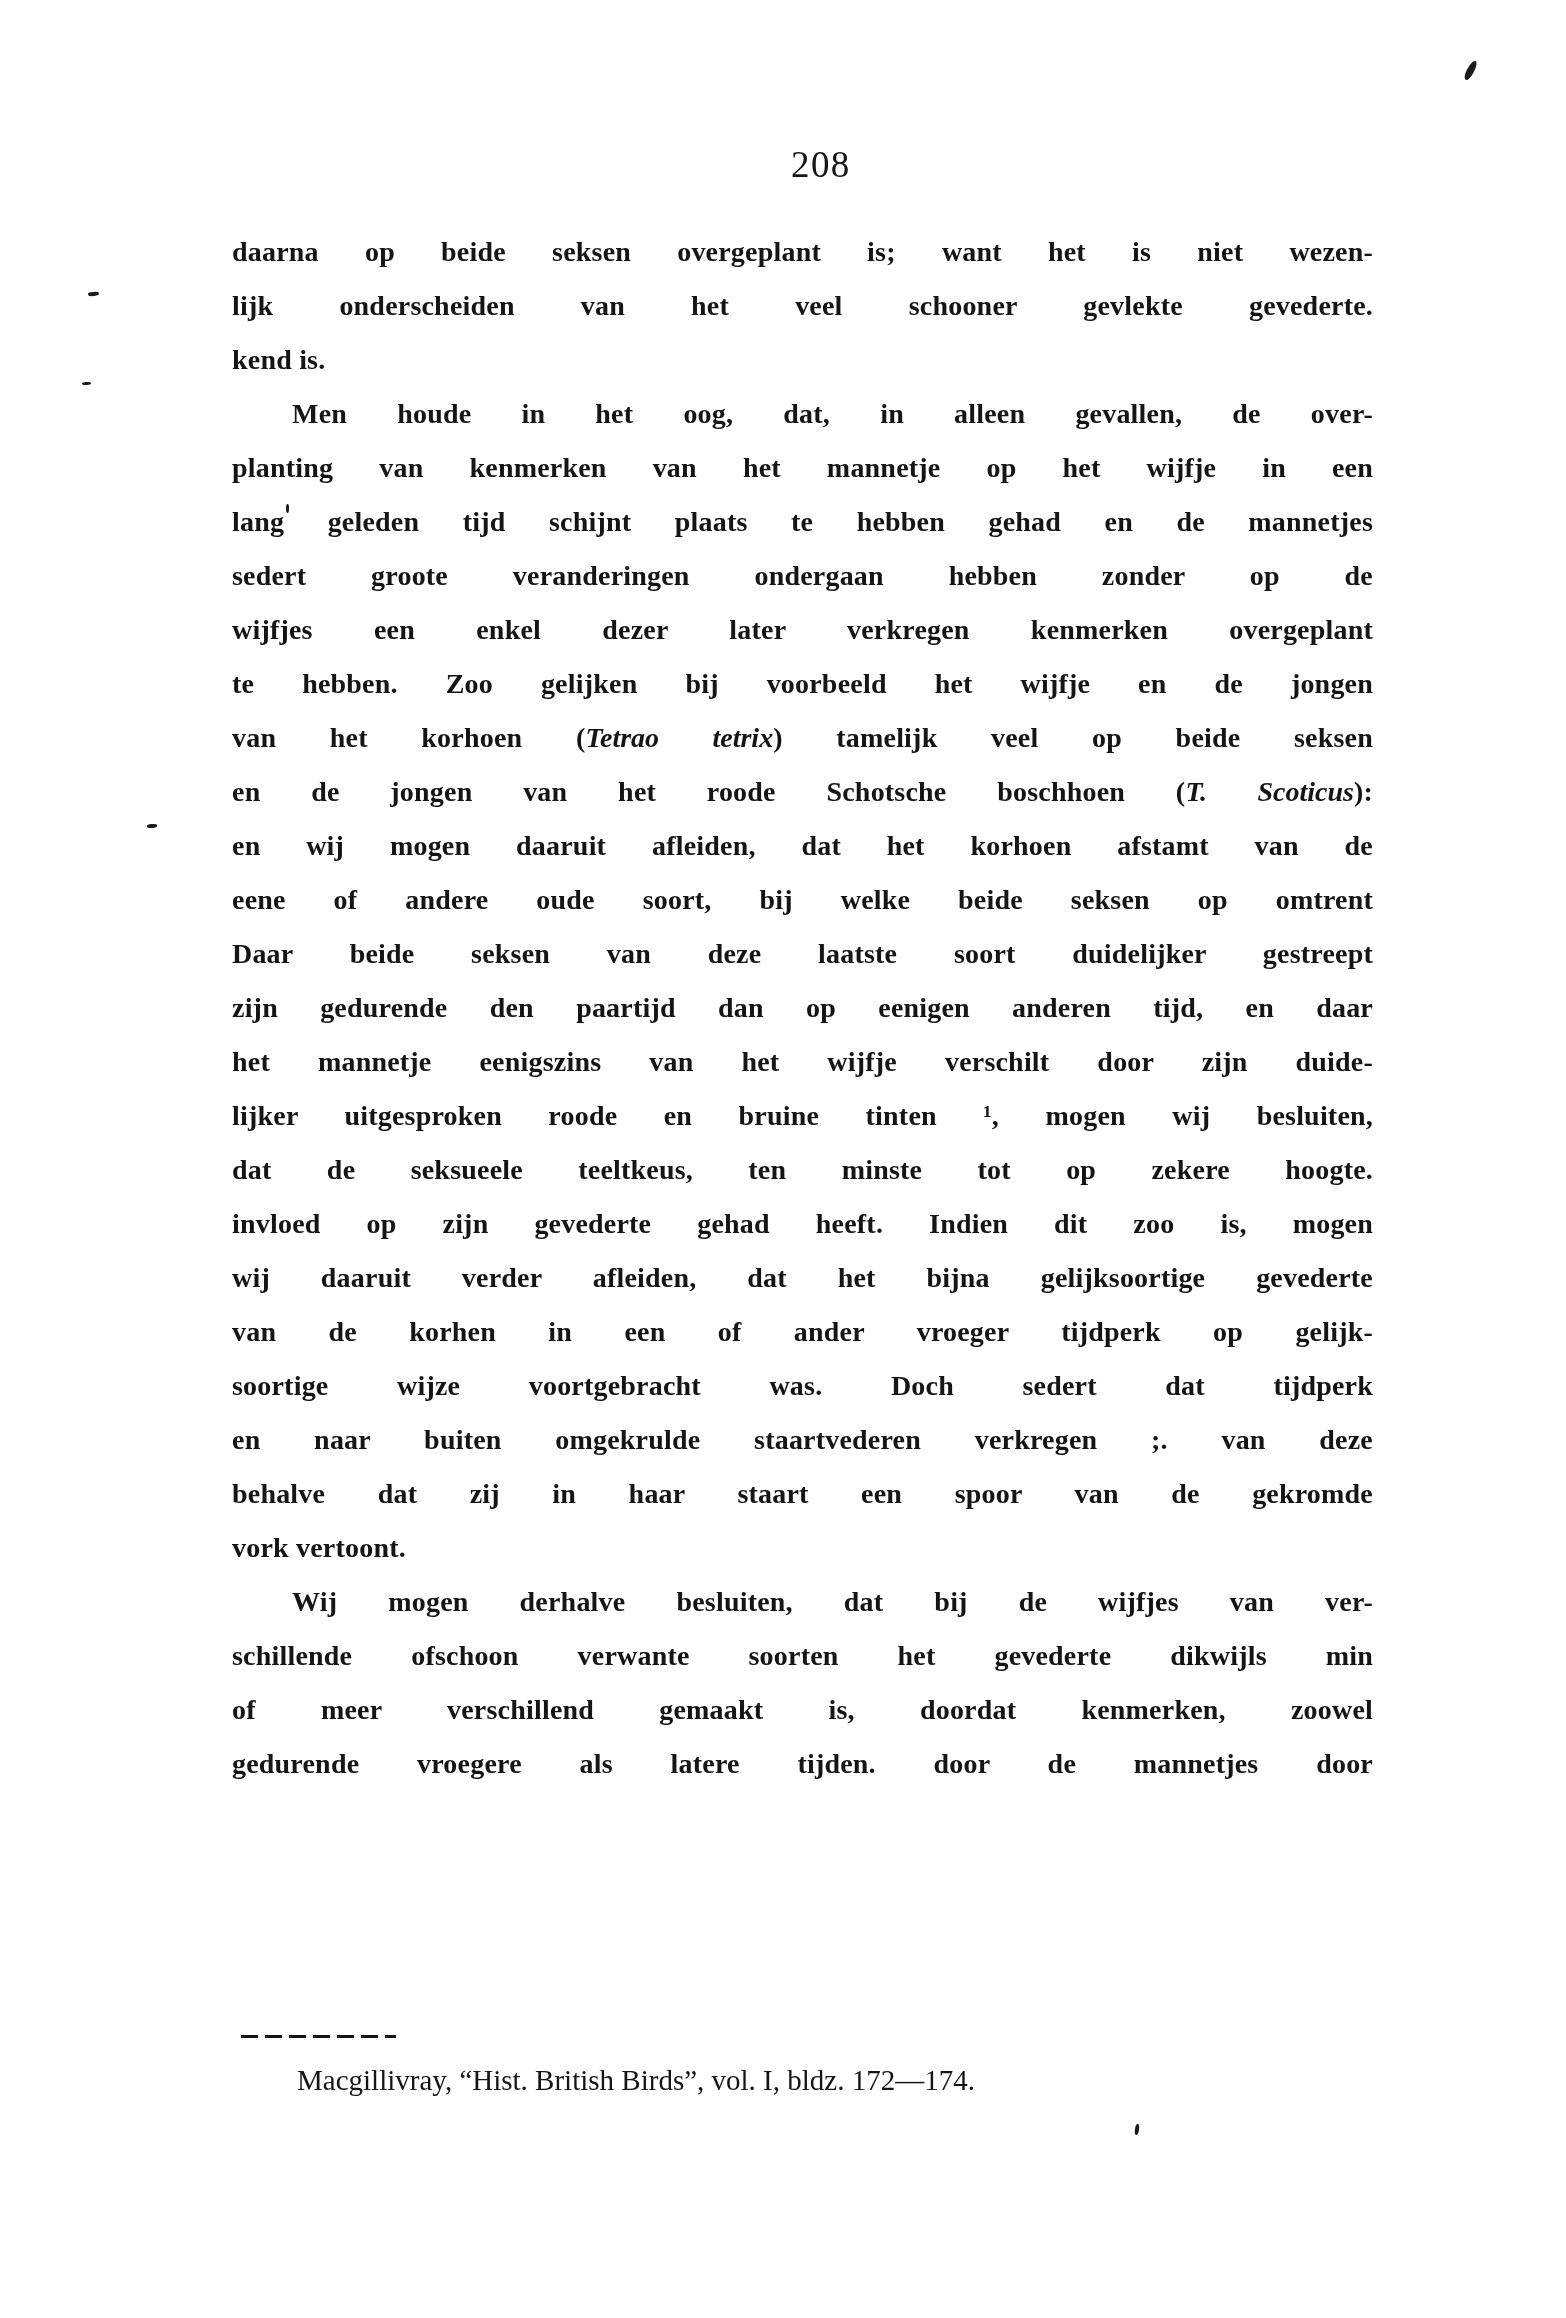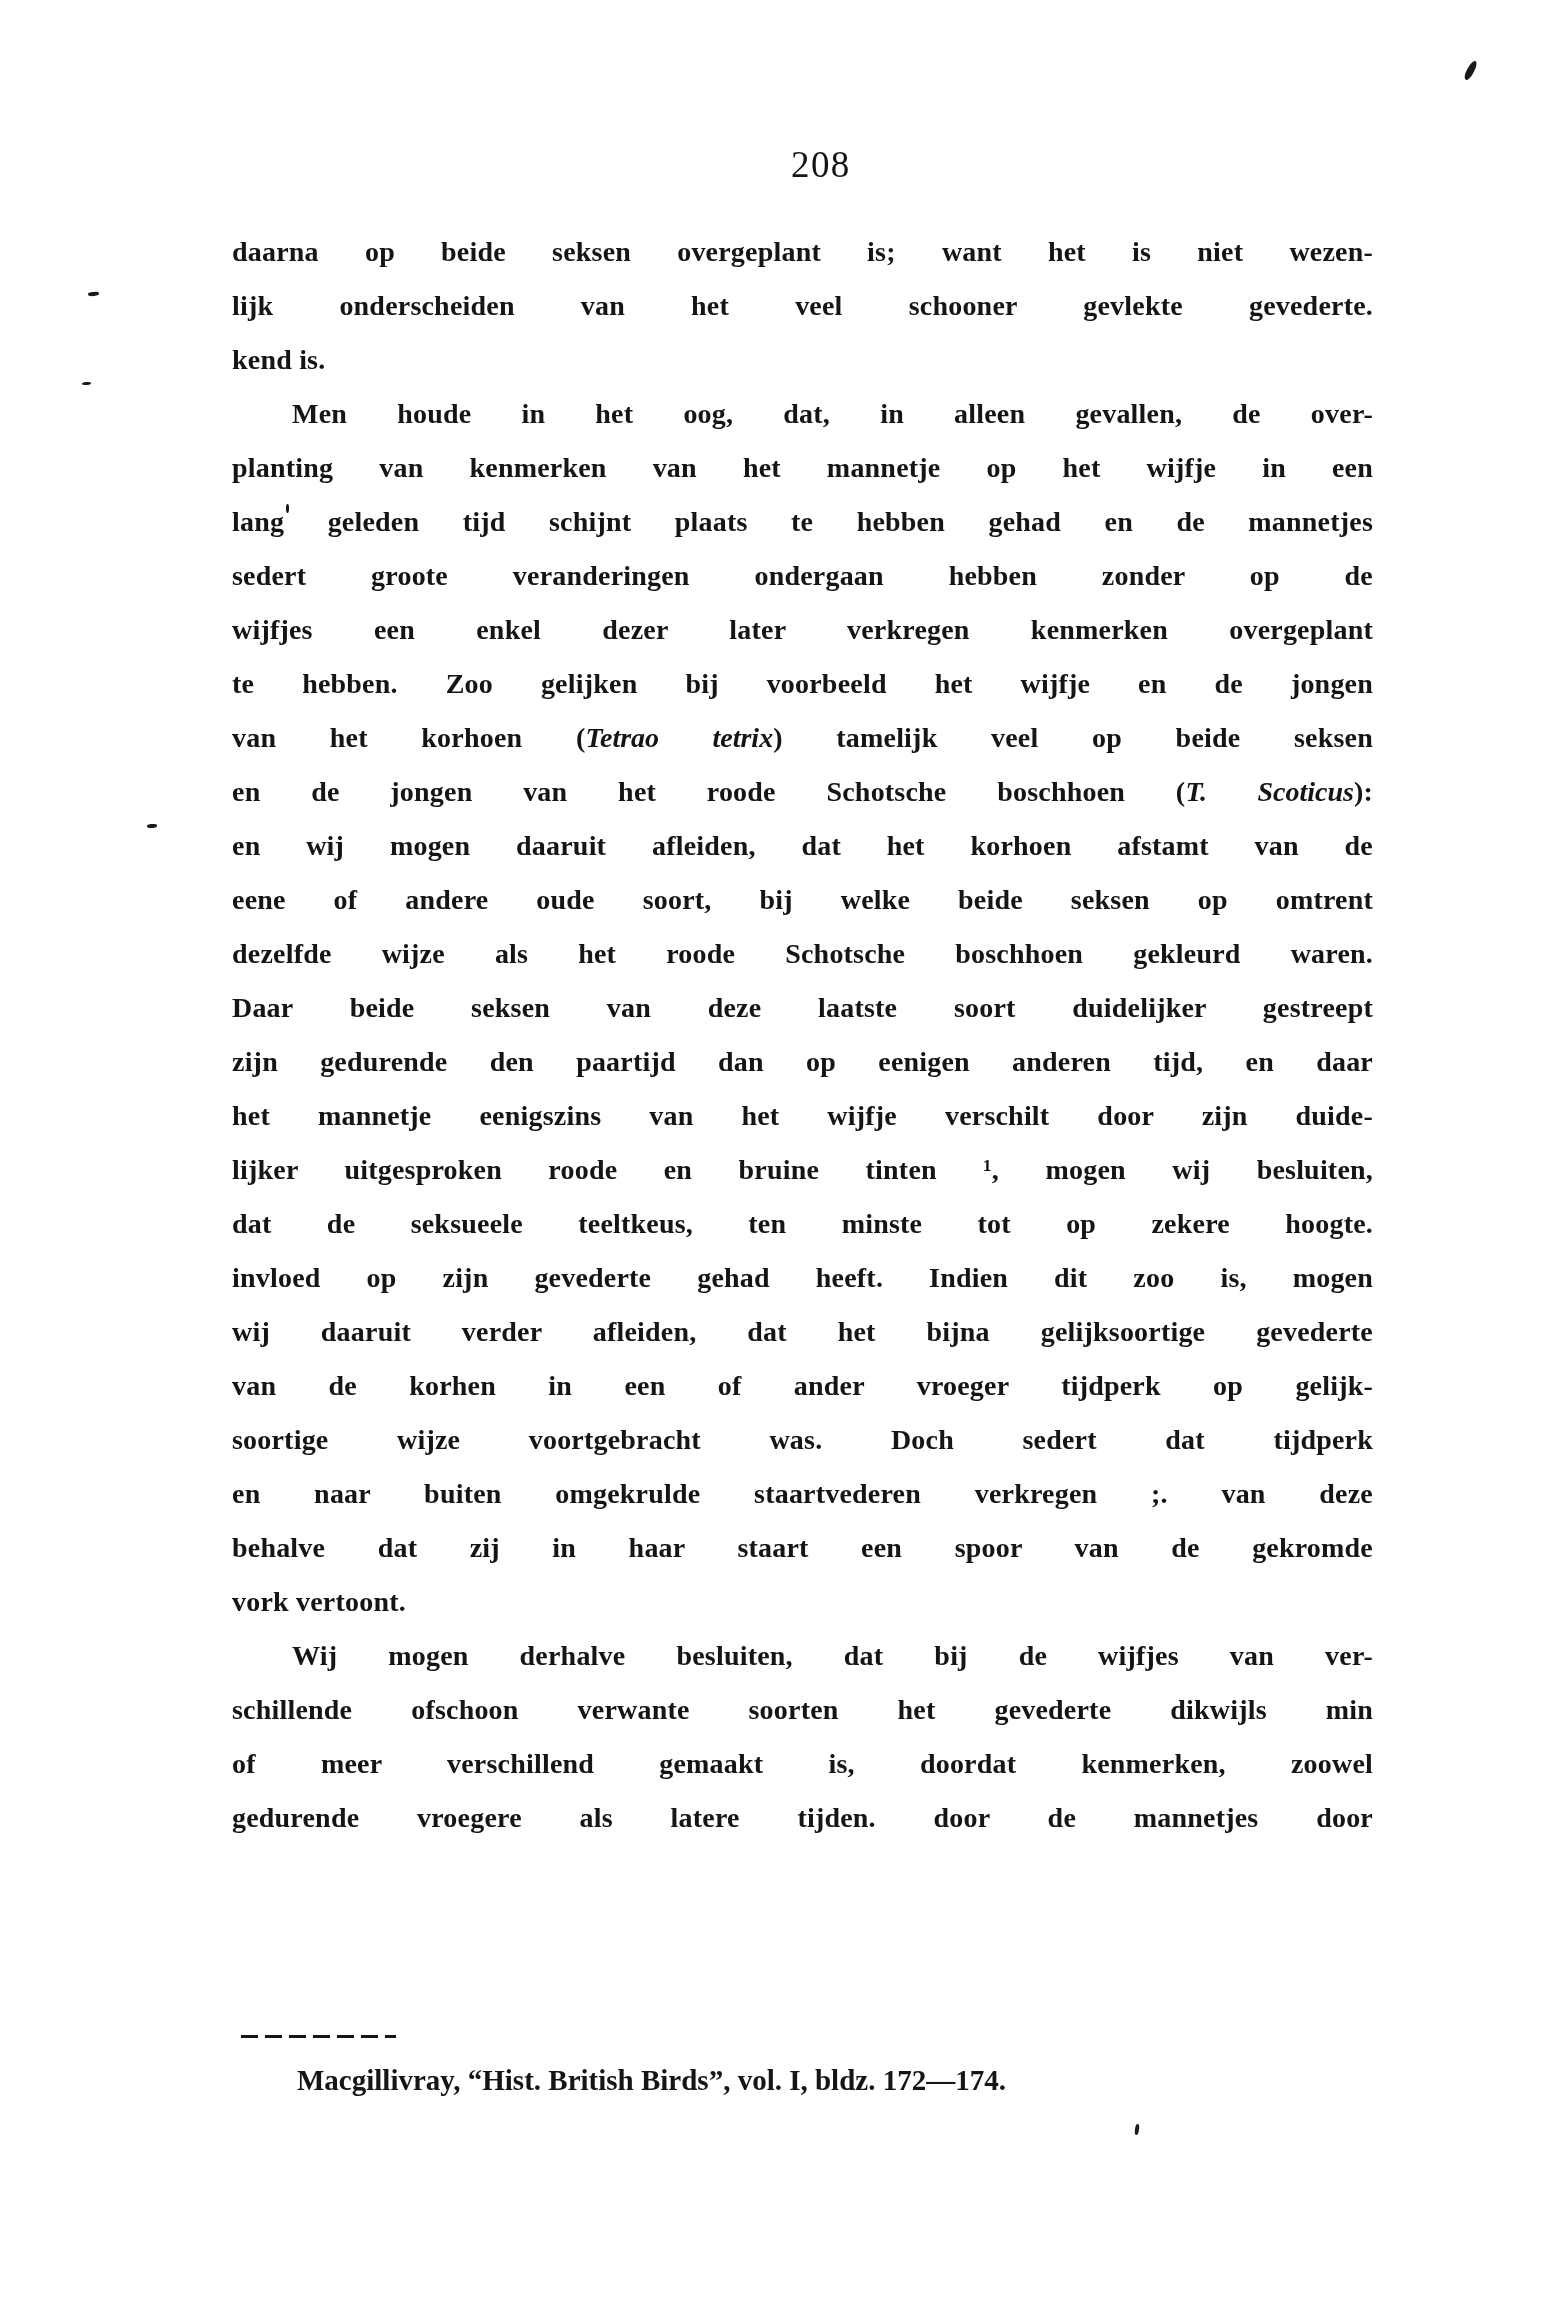--- a/index.html
+++ b/index.html
@@ -63,21 +63,21 @@
     top: 2035px;
     width: 155px;
     height: 3.2px;
     background: repeating-linear-gradient(90deg, #151515 0 16.7px, transparent 16.7px 24px);
   }
   .footnote-text {
     position: absolute;
     left: 297px;
     top: 2063px;
     font-size: 29px;
-    font-weight: bold;
+    font-weight: normal;
     line-height: 1.2;
     white-space: nowrap;
   }
   .speck {
     position: absolute;
     background: #1a1a1a;
     border-radius: 45%;
   }
 </style>
 </head>
@@ -94,21 +94,20 @@
       <div class="line indent">Men houde in het oog, dat, in alleen gevallen, de over-</div>
       <div class="line">planting van kenmerken van het mannetje op het wijfje in een</div>
       <div class="line">lang geleden tijd schijnt plaats te hebben gehad en de mannetjes</div>
       <div class="line">sedert groote veranderingen ondergaan hebben zonder op de</div>
       <div class="line">wijfjes een enkel dezer later verkregen kenmerken overgeplant</div>
       <div class="line">te hebben. Zoo gelijken bij voorbeeld het wijfje en de jongen</div>
       <div class="line">van het korhoen (<i>Tetrao tetrix</i>) tamelijk veel op beide seksen</div>
       <div class="line">en de jongen van het roode Schotsche boschhoen (<i>T. Scoticus</i>):</div>
       <div class="line">en wij mogen daaruit afleiden, dat het korhoen afstamt van de</div>
       <div class="line">eene of andere oude soort, bij welke beide seksen op omtrent</div>
-      <div class="line">dezelfde wijze als het roode Schotsche boschhoen gekleurd waren.</div>
       <div class="line">Daar beide seksen van deze laatste soort duidelijker gestreept</div>
       <div class="line">zijn gedurende den paartijd dan op eenigen anderen tijd, en daar</div>
       <div class="line">het mannetje eenigszins van het wijfje verschilt door zijn duide-</div>
       <div class="line">lijker uitgesproken roode en bruine tinten ¹, mogen wij besluiten,</div>
       <div class="line">dat de seksueele teeltkeus, ten minste tot op zekere hoogte.</div>
       <div class="line">invloed op zijn gevederte gehad heeft. Indien dit zoo is, mogen</div>
       <div class="line">wij daaruit verder afleiden, dat het bijna gelijksoortige gevederte</div>
       <div class="line">van de korhen in een of ander vroeger tijdperk op gelijk-</div>
       <div class="line">soortige wijze voortgebracht was. Doch sedert dat tijdperk</div>
       <div class="line">en naar buiten omgekrulde staartvederen verkregen ;. van deze</div>

